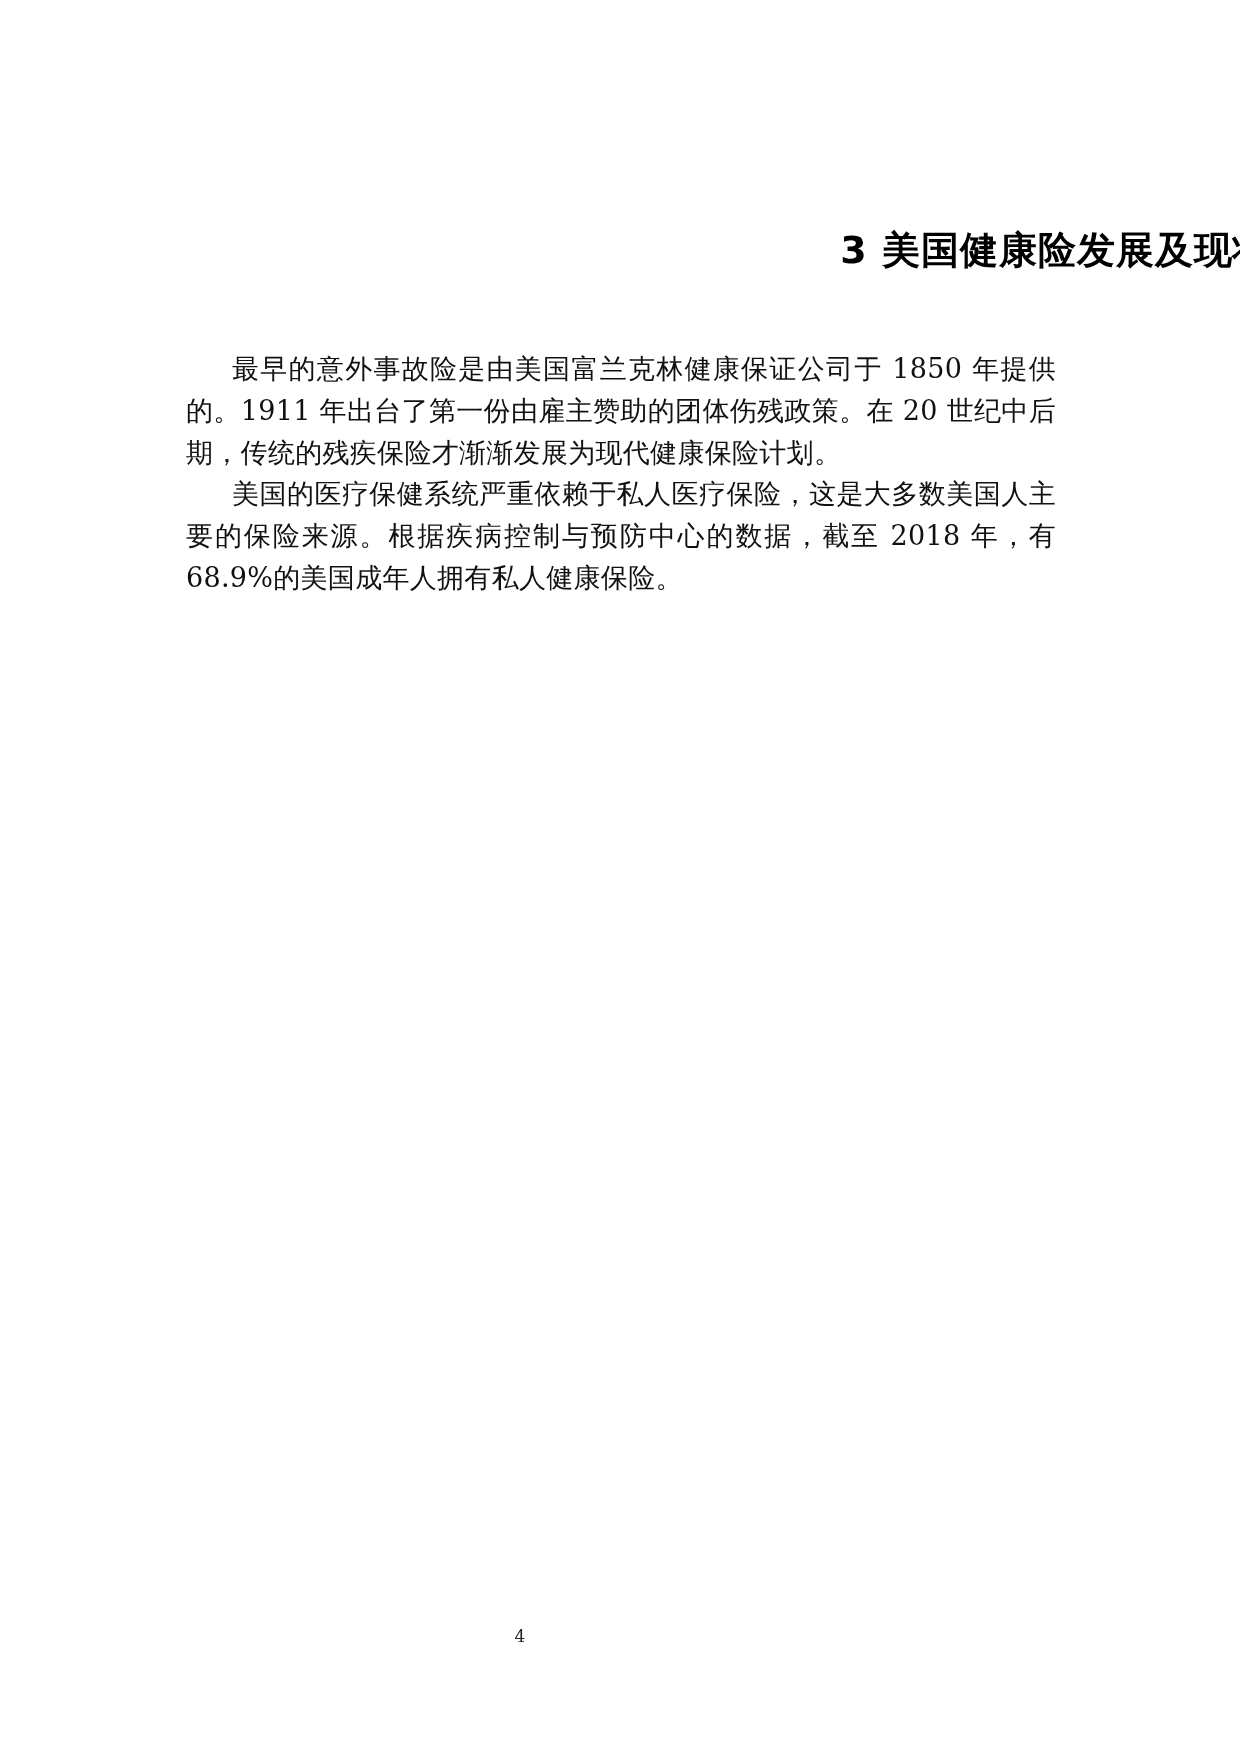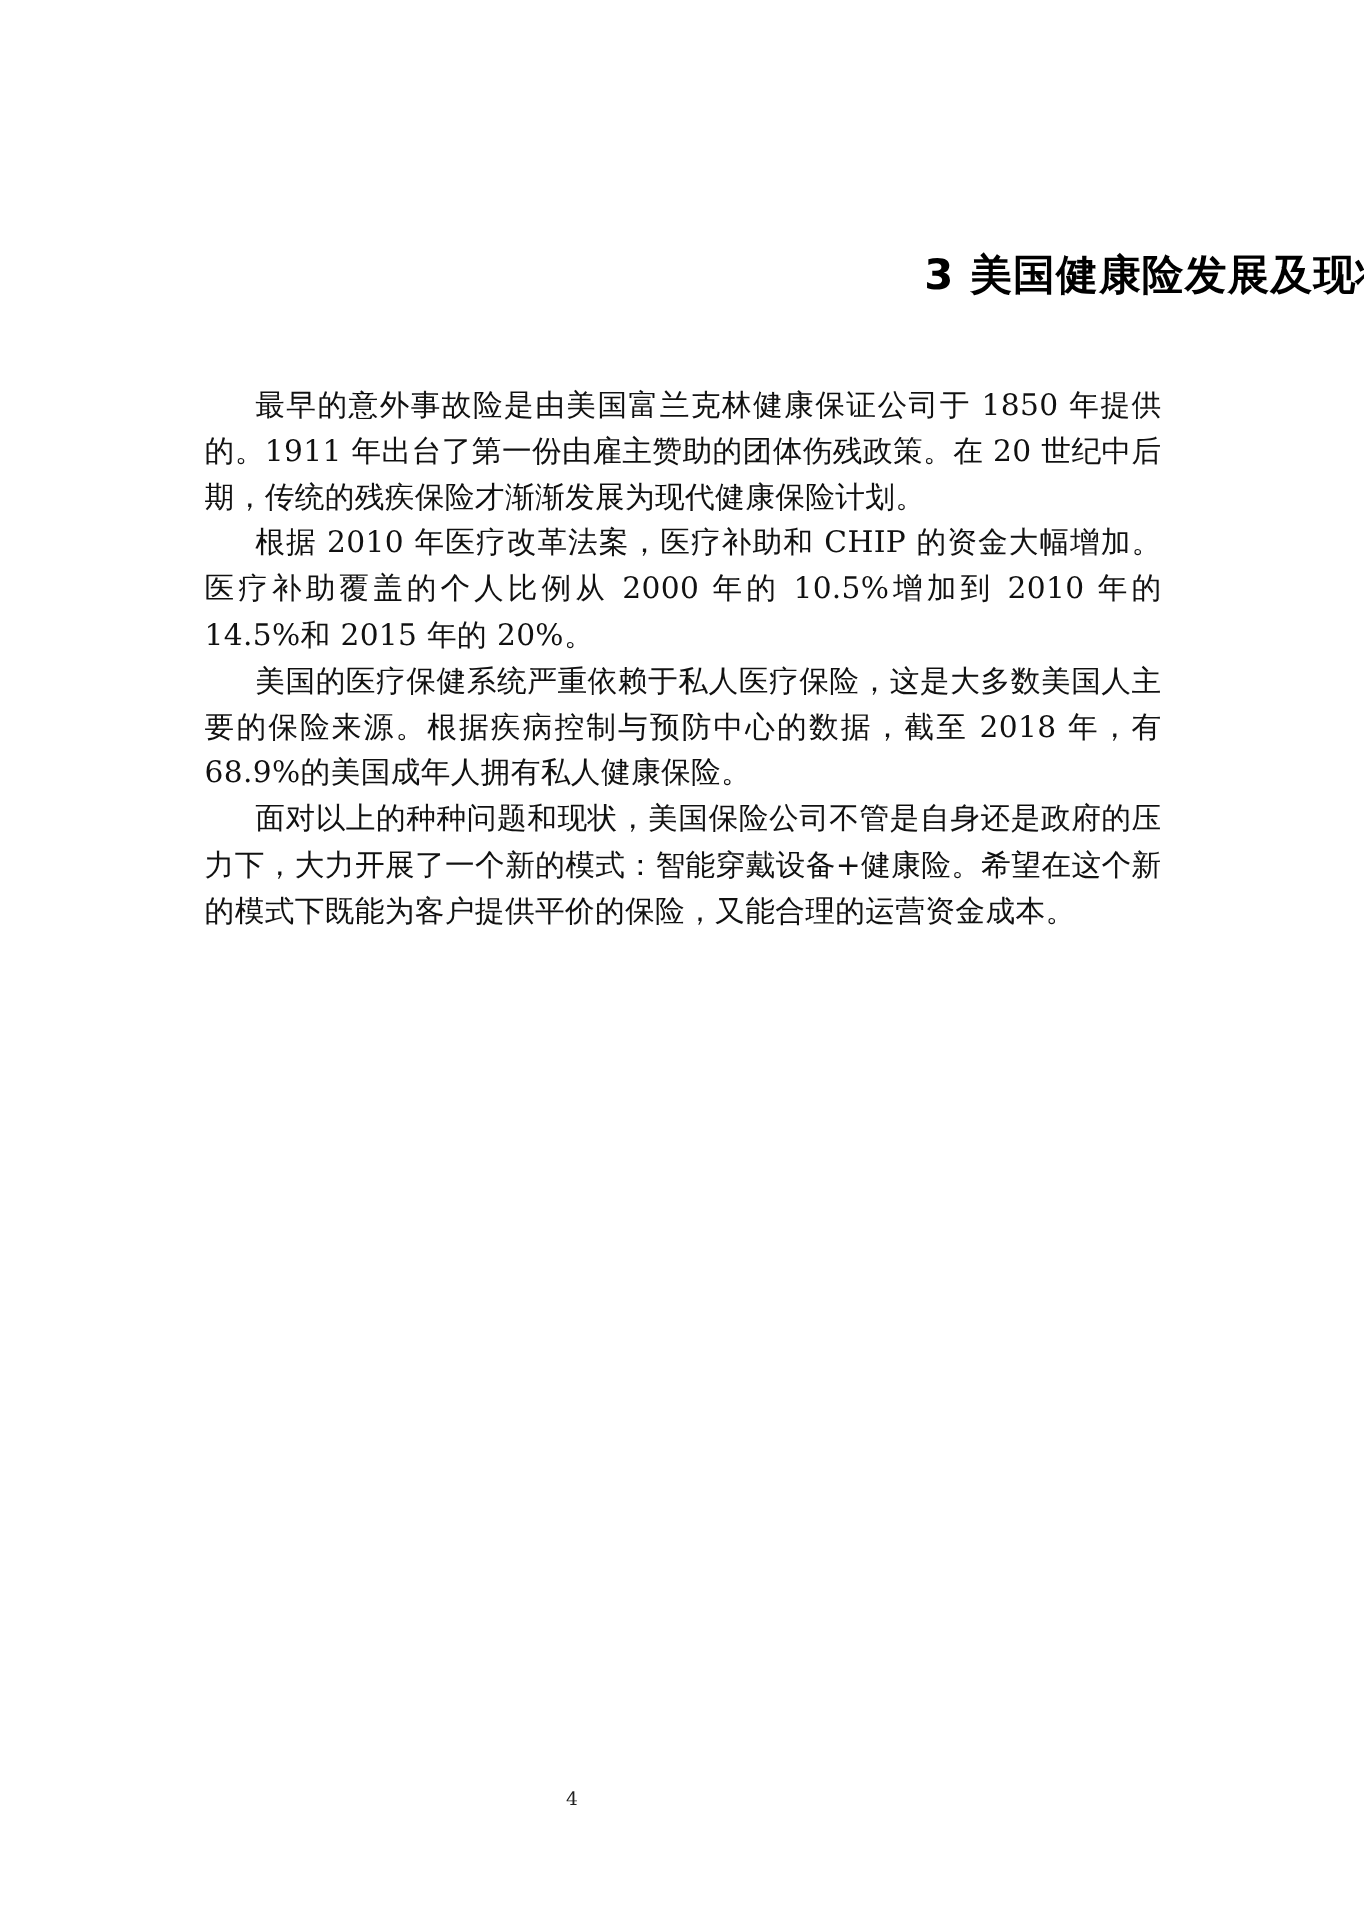--- a/index.html
+++ b/index.html
@@ -62,19 +62,17 @@
     }
   </style>
 </head>
 <body>
 
 <div class="page">
   <h1 class="title">3 美国健康险发展及现状</h1>
 
   <div class="body-text">
     <p class="para">最早的意外事故险是由美国富兰克林健康保证公司于 1850 年提供的。1911 年出台了第一份由雇主赞助的团体伤残政策。在 20 世纪中后期，传统的残疾保险才渐渐发展为现代健康保险计划。</p>
-    <p class="para">根据 2010 年医疗改革法案，医疗补助和 CHIP 的资金大幅增加。医疗补助覆盖的个人比例从 2000 年的 10.5%增加到 2010 年的 14.5%和 2015 年的 20%。</p>
     <p class="para">美国的医疗保健系统严重依赖于私人医疗保险，这是大多数美国人主要的保险来源。根据疾病控制与预防中心的数据，截至 2018 年，有 68.9%的美国成年人拥有私人健康保险。</p>
-    <p class="para">面对以上的种种问题和现状，美国保险公司不管是自身还是政府的压力下，大力开展了一个新的模式：智能穿戴设备+健康险。希望在这个新的模式下既能为客户提供平价的保险，又能合理的运营资金成本。</p>
   </div>
 
   <div class="page-number">4</div>
 </div>
 
 </body></html>

